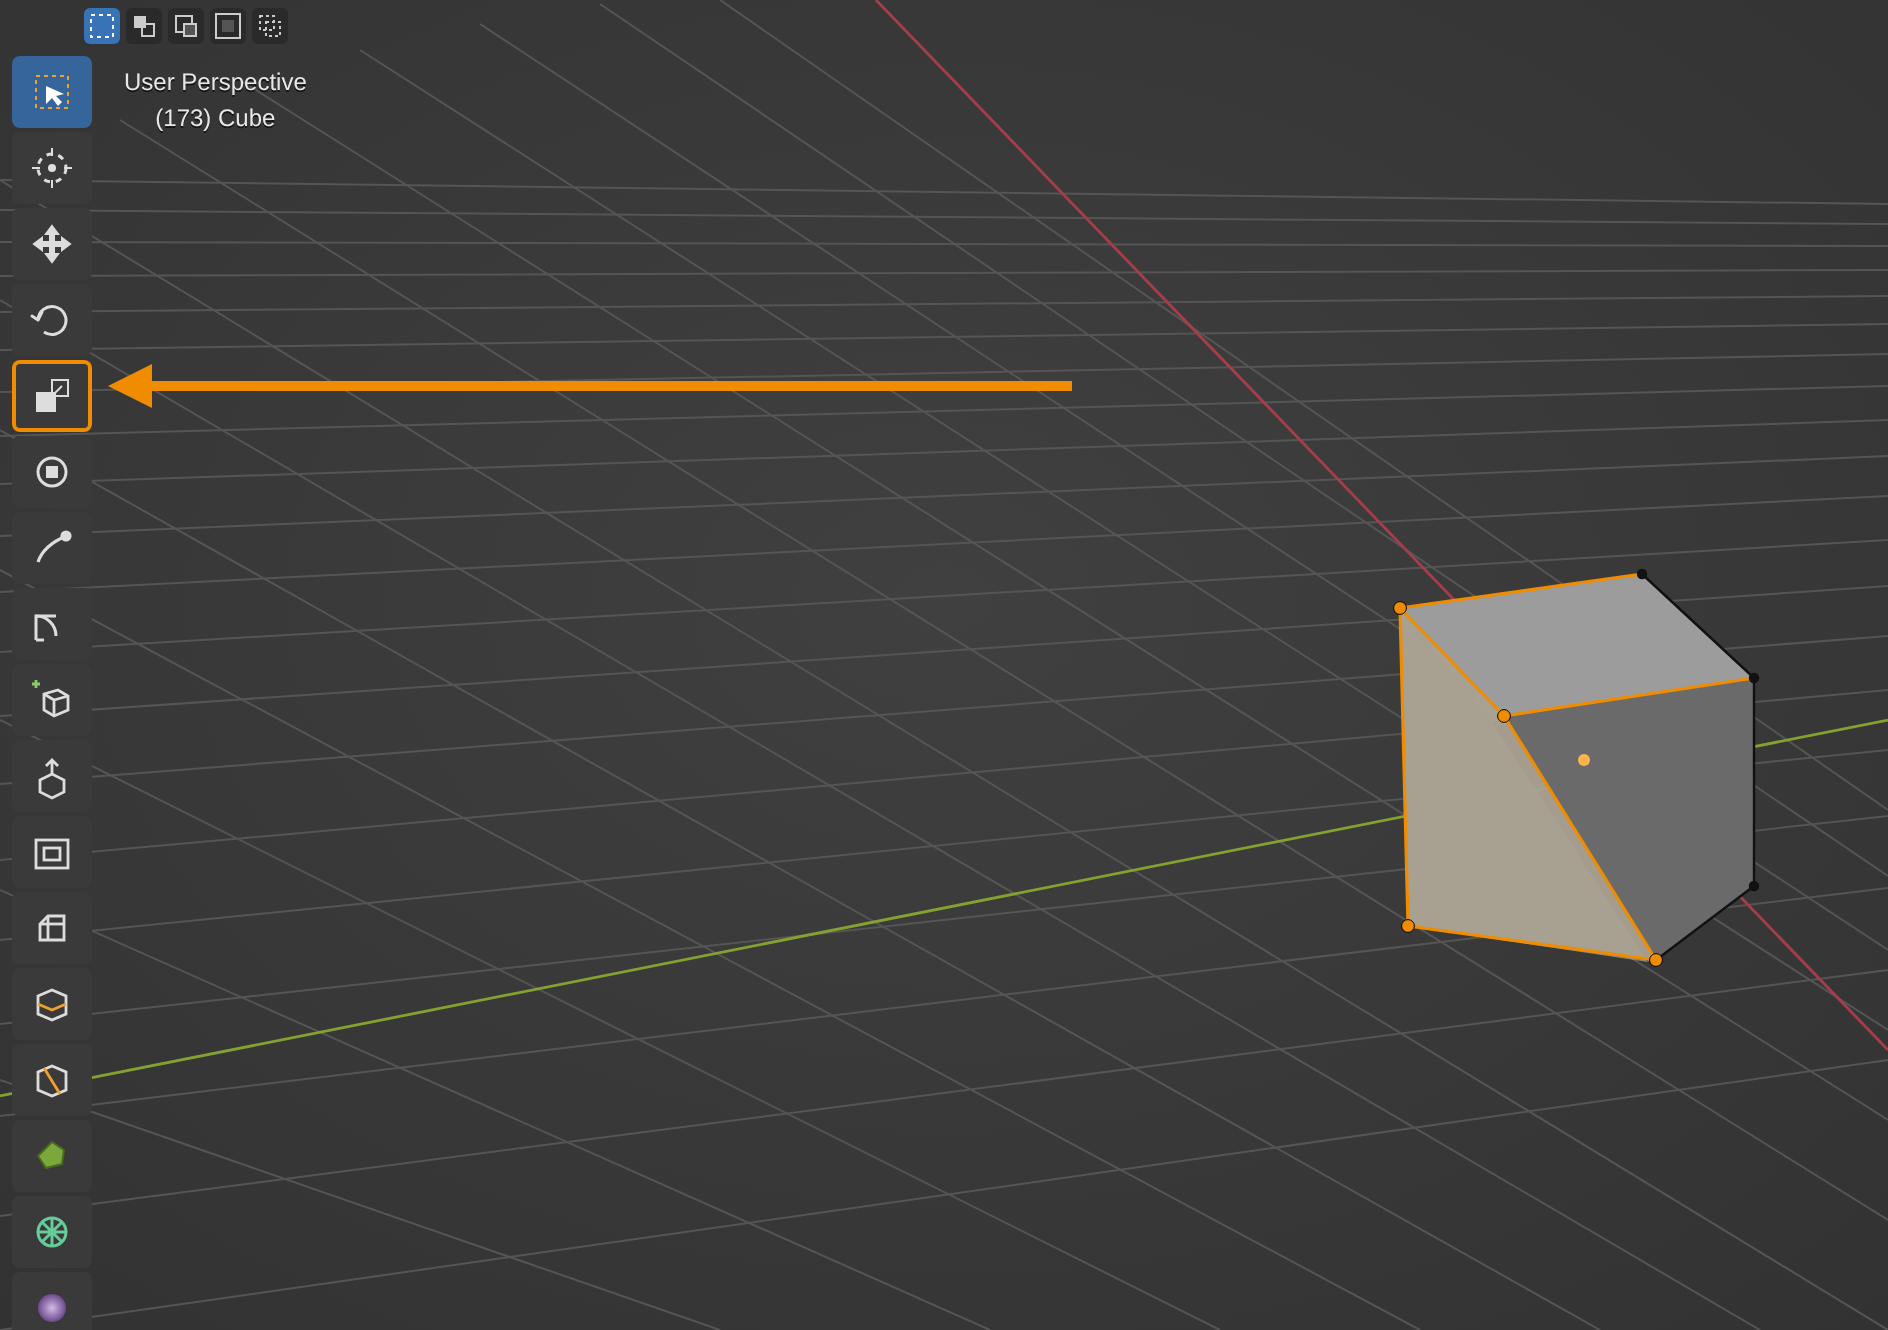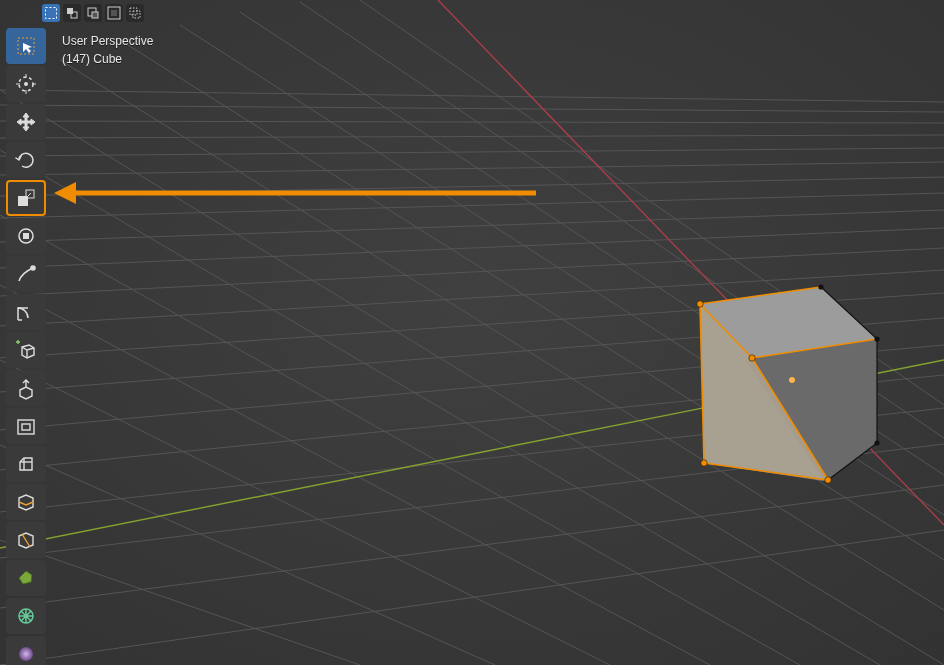--- a/index.html
+++ b/index.html
@@ -1,16 +1,16 @@
 <!DOCTYPE html>
 <html><head>
 <meta charset="utf-8">
 <style>
   html,body{margin:0;padding:0;width:944px;height:665px;overflow:hidden;font-family:sans-serif;background:#393939;}
-  .root{position:relative;width:944px;height:665px;background:#15803d;}
+  .root{position:relative;width:944px;height:665px;background:#15803d;text-align:center;}
   
   .top-strip{position:absolute;top:4px;left:42px;height:18px;display:flex;gap:3px;z-index:30;}
   .mode-btn{width:18px;height:18px;border-radius:3px;background:#2a2a2a;display:flex;align-items:center;justify-content:center;color:#ccc;}
   .mode-btn.active{background:#3873b8;color:#fff;}
   .mode-btn svg{display:block;}
   
   .tool-col{position:absolute;top:28px;left:6px;width:40px;display:flex;flex-direction:column;gap:2px;z-index:30;}
   .tool-btn{width:40px;height:36px;border-radius:4px;background:#3a3a3a;display:flex;align-items:center;justify-content:center;color:#d8d8d8;}
   .tool-btn.selected{background:#35659a;color:#fff;}
   .tool-btn svg{display:block;}
@@ -163,21 +163,21 @@
   <div class="mode-btn">
     <svg width="14" height="14">
           <rect x="2" y="2" width="7" height="7" fill="none" stroke="#ccc" stroke-dasharray="1.5 1.5"></rect>
           <rect x="5" y="5" width="7" height="7" fill="none" stroke="#ccc" stroke-dasharray="1.5 1.5"></rect>
         </svg>
   </div>
 </div>
 
 <div class="overlay-text">
   <div>User Perspective</div>
-  <div>(147) Cube</div>
+  <div>(173) Cube</div>
 </div>
 
 <div class="tool-col">
   <div class="tool-btn selected">
     <svg width="24" height="24">
           <rect x="4" y="4" width="16" height="16" fill="none" stroke="#f0a030" stroke-dasharray="2 2"></rect>
           <path d="M9 9 L9 18 L12 15 L15 19 L17 17 L14 14 L18 13 Z" fill="#fff"></path>
         </svg>
   </div>
   <div class="tool-btn">

